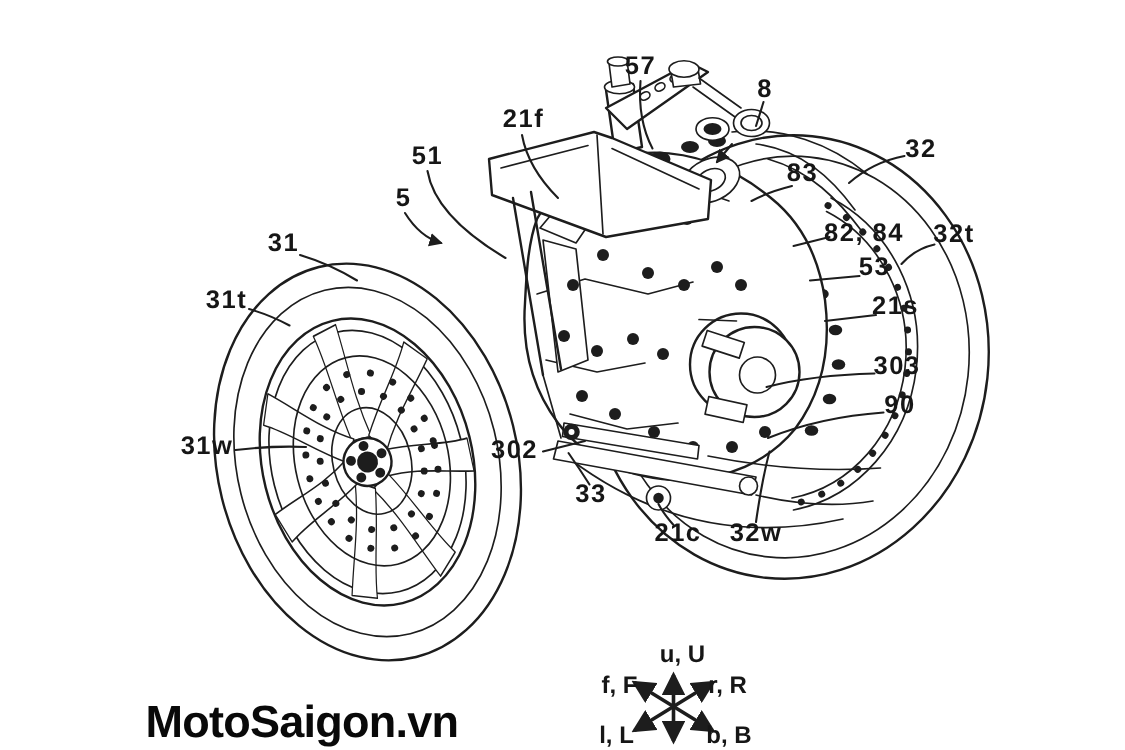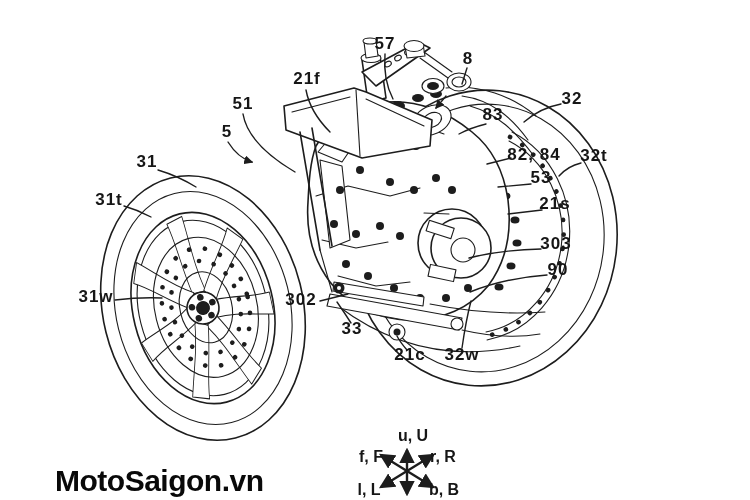--- a/index.html
+++ b/index.html
@@ -1,17 +1,17 @@
 <!DOCTYPE html>
 <html><head>
 <meta charset="utf-8">
 <style>
   html,body{margin:0;padding:0;background:#fff;}
   #stage{position:relative;width:694px;height:500px;background:#ffffff;overflow:hidden;
-         font-family:"Liberation Sans",sans-serif;}
+         font-family:"Liberation Sans",sans-serif;margin-left:42px;}
   svg{display:block;}
   .ln   {fill:none;stroke:#1d1d1d;stroke-width:1.6;stroke-linejoin:round;stroke-linecap:round;}
   .ln2  {fill:none;stroke:#1d1d1d;stroke-width:1.1;stroke-linejoin:round;stroke-linecap:round;}
   .wf   {fill:#ffffff;stroke:#1d1d1d;stroke-width:1.6;stroke-linejoin:round;}
   .wf2  {fill:#ffffff;stroke:#1d1d1d;stroke-width:1.1;stroke-linejoin:round;}
   .bolt {fill:#1d1d1d;stroke:none;}
   .leader{fill:none;stroke:#1d1d1d;stroke-width:1.4;stroke-linecap:round;}
   .dots {fill:none;stroke:#1d1d1d;stroke-width:4.6;stroke-linecap:round;}
   .lbl  {font:700 17px "Liberation Sans",sans-serif;letter-spacing:1px;fill:#161616;}
   .axlbl{font:700 16px "Liberation Sans",sans-serif;fill:#161616;}

